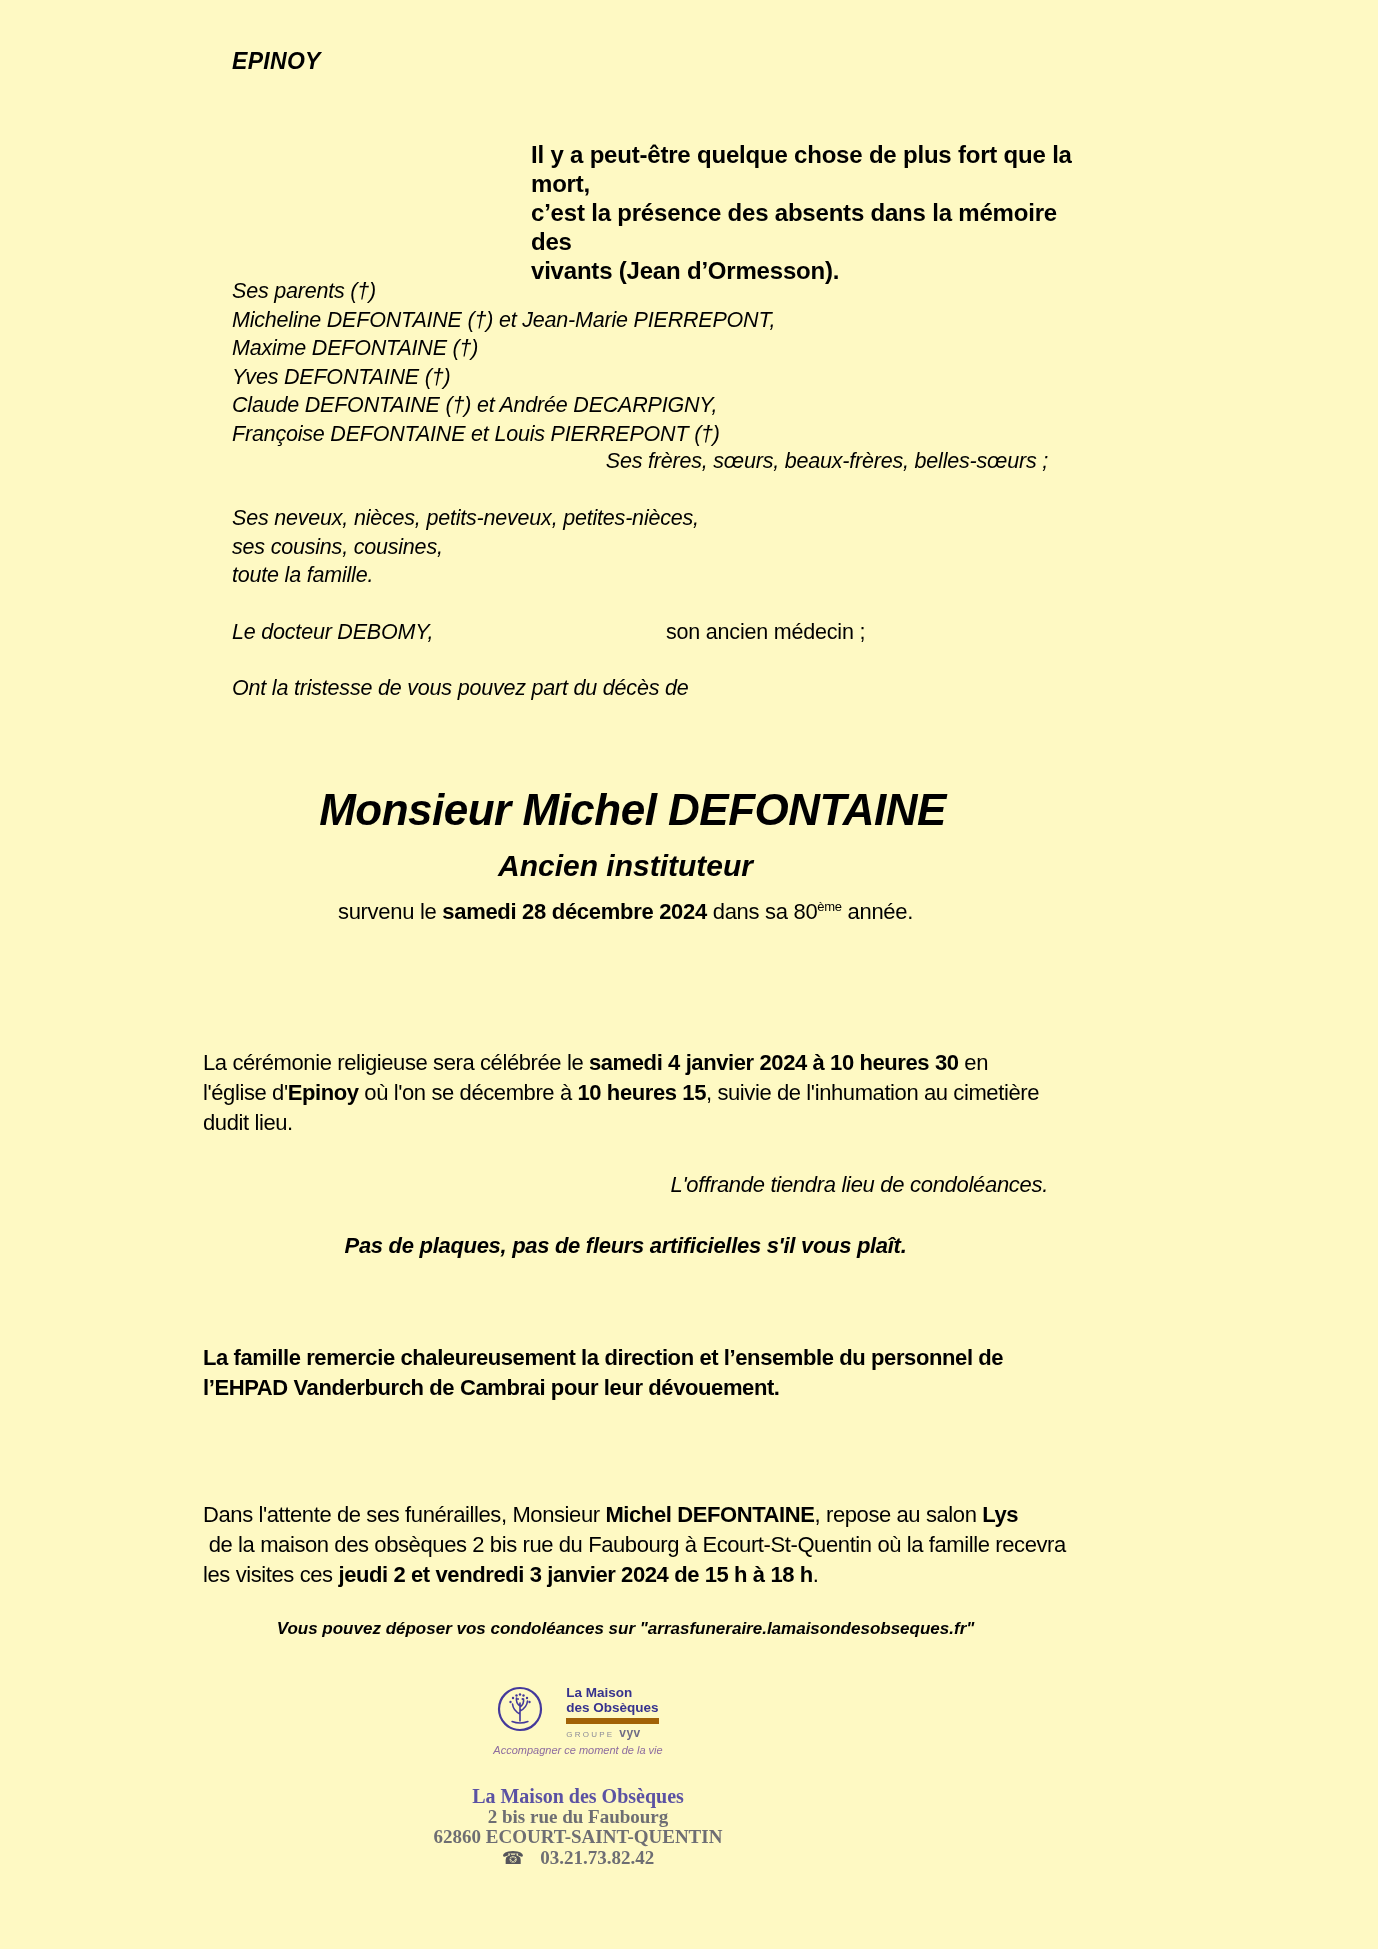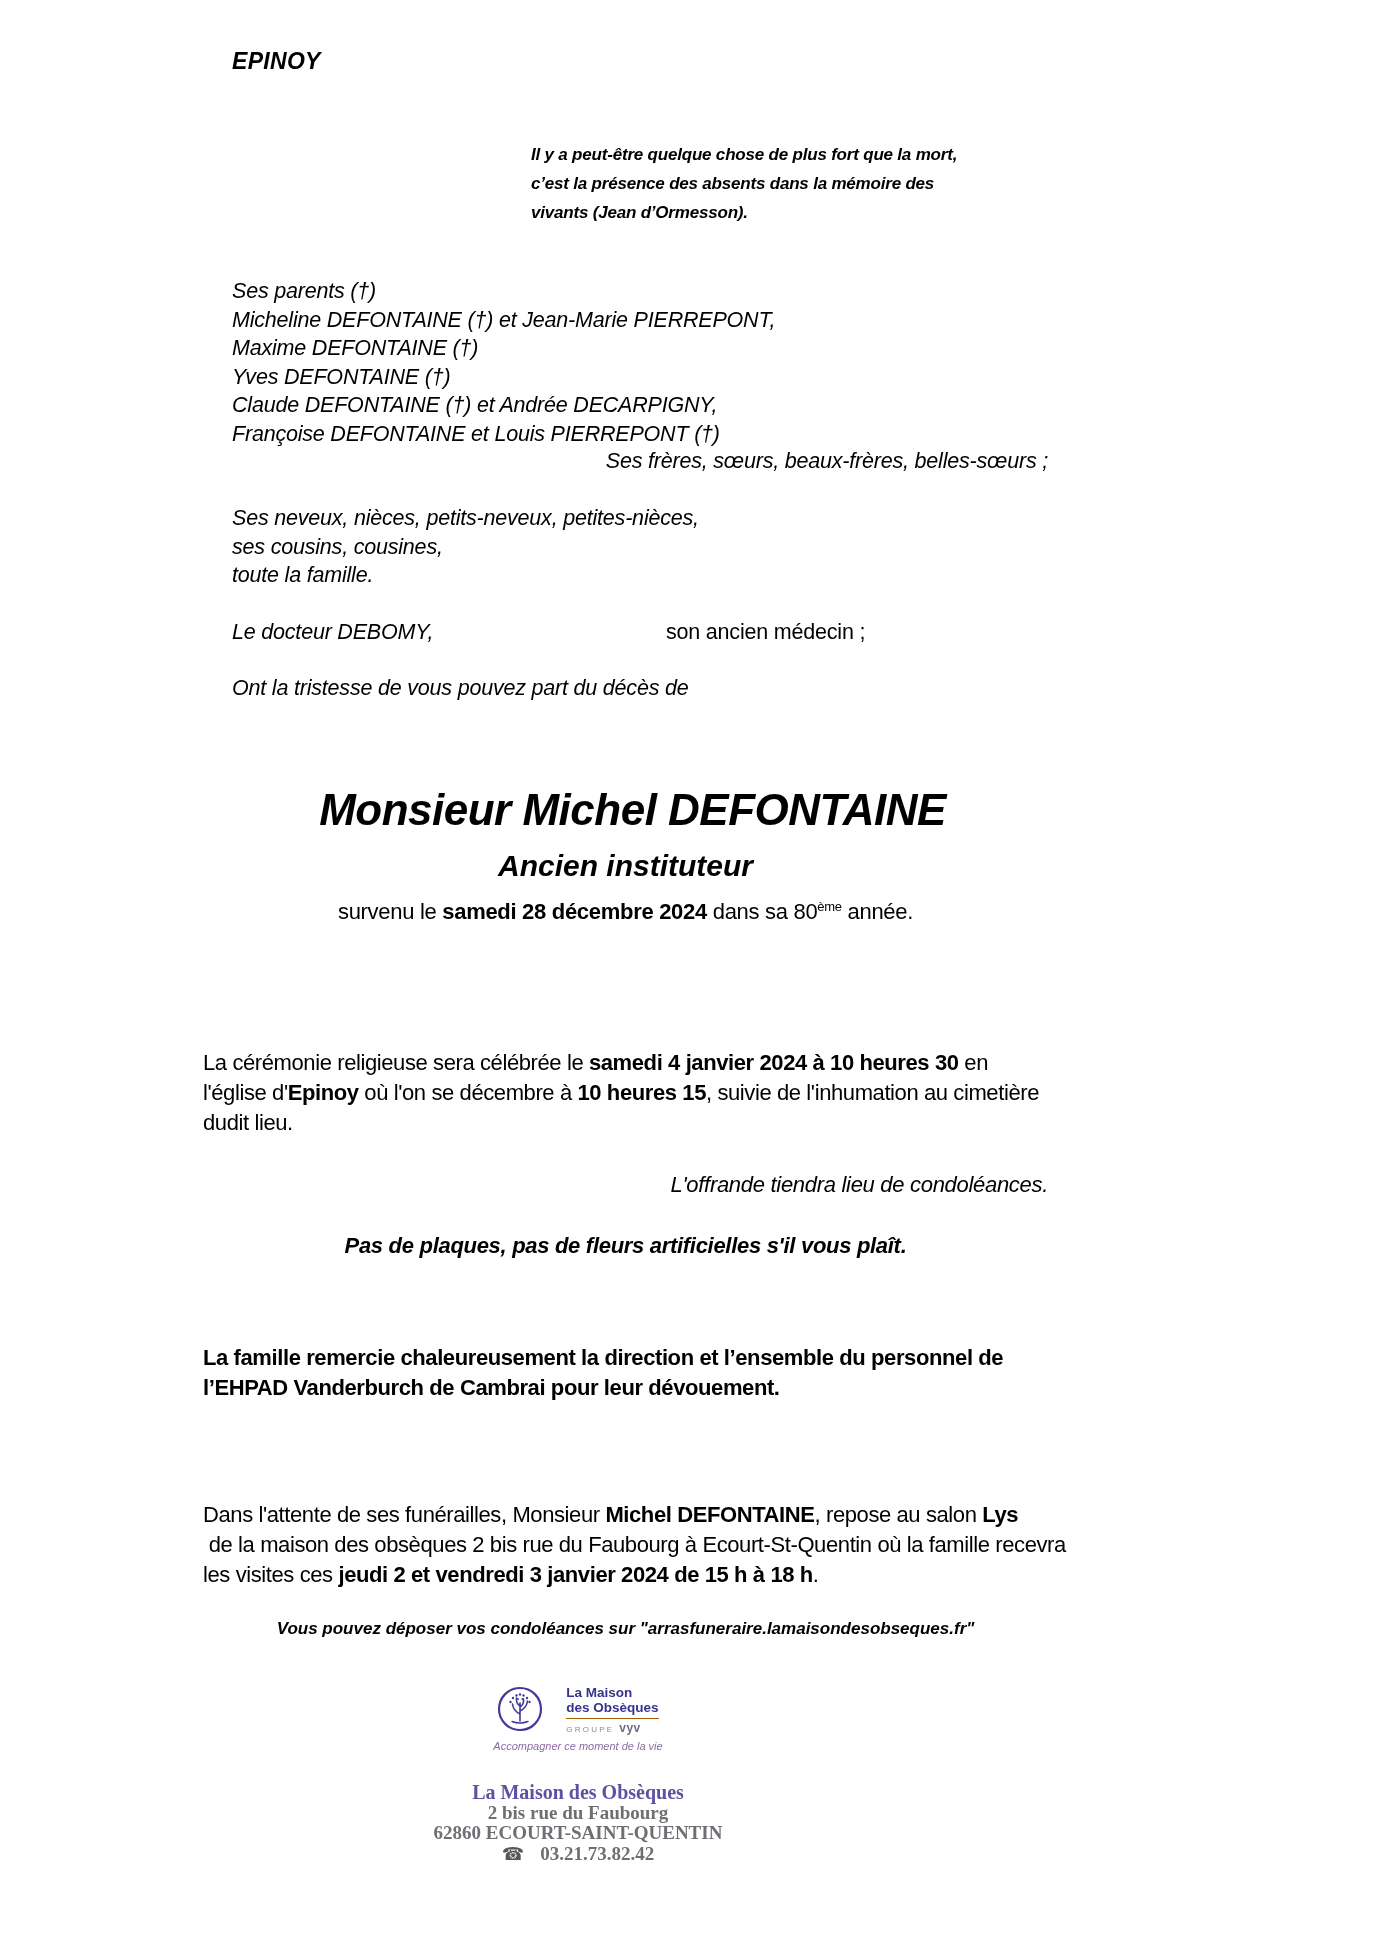--- a/index.html
+++ b/index.html
@@ -1,28 +1,28 @@
 <!DOCTYPE html>
 <html lang="fr"><head>
 <meta charset="utf-8">
 <style>
   html,body{margin:0;padding:0;background:#e9e9e9;}
   .page{
     position:relative;
     width:1378px;height:1949px;
     margin:0 auto;
-    background:#ffffff;
+    background:#fef9c3;
     font-family:"Liberation Sans", sans-serif;
     color:#000;
     overflow:hidden;
   }
   .abs{position:absolute;}
   
   .commune{left:232px;top:48px;font-size:23px;font-weight:bold;font-style:italic;letter-spacing:.3px;}
-  .quote{left:531px;top:140px;width:560px;font-size:17px;font-weight:bold;font-style:italic;line-height:29px;letter-spacing:-.2px;}
+  .quote{left:531px;top:140px;width:560px;font-size:24px;font-weight:bold;line-height:29px;letter-spacing:-.2px;}
   .family-names{left:232px;top:277px;font-size:21.5px;font-style:italic;line-height:28.6px;letter-spacing:-.2px;}
   .siblings{left:203px;top:449px;width:845px;text-align:right;font-size:21.5px;font-style:italic;letter-spacing:-.2px;}
   .relatives{left:232px;top:504px;font-size:21.5px;font-style:italic;line-height:28.6px;letter-spacing:-.2px;}
   .doctor-name{left:232px;top:620px;font-size:21.5px;font-style:italic;letter-spacing:-.2px;}
   .doctor-role{left:666px;top:620px;font-size:21.5px;letter-spacing:-.2px;}
   .announcement{left:232px;top:676px;font-size:21.5px;font-style:italic;letter-spacing:-.2px;}
   
   .deceased-name{left:210px;top:785px;width:845px;text-align:center;font-size:44px;font-weight:bold;font-style:italic;letter-spacing:-.5px;}
   .deceased-prof{left:203px;top:849px;width:845px;text-align:center;font-size:30px;font-weight:bold;font-style:italic;}
   .death-line{left:203px;top:899px;width:845px;text-align:center;font-size:22px;letter-spacing:-.3px;}
@@ -33,21 +33,21 @@
   .offrande{left:203px;top:1172px;width:845px;text-align:right;font-size:22px;font-style:italic;letter-spacing:-.3px;}
   .plaques{left:203px;top:1233px;width:845px;text-align:center;font-size:22px;font-weight:bold;font-style:italic;letter-spacing:-.3px;}
   .thanks{left:203px;top:1343px;width:900px;font-weight:bold;}
   .attente{left:203px;top:1500px;width:920px;white-space:pre-wrap;}
   .condoleances{left:203px;top:1619px;width:845px;text-align:center;font-size:17px;font-weight:bold;font-style:italic;}
   
   .brand{left:203px;top:1686px;width:750px;text-align:center;}
   .logo-row{display:inline-flex;align-items:flex-start;gap:23px;}
   .logo-text{text-align:left;}
   .logo-name{font-size:13.5px;line-height:14.5px;font-weight:bold;color:#37338e;}
-  .logo-groupe-row{border-top:1px solid #a16207;margin-top:3px;padding-top:2px;display:flex;align-items:baseline;gap:5px;}
+  .logo-groupe-row{border-top:6px solid #a16207;margin-top:3px;padding-top:2px;display:flex;align-items:baseline;gap:5px;}
   .logo-groupe{font-size:8px;letter-spacing:2.2px;color:#8b8b98;}
   .logo-vyv{font-size:12px;font-weight:bold;color:#6f6c86;letter-spacing:.5px;}
   .logo-tagline{margin-top:4px;font-size:11px;font-style:italic;color:#8d6c9f;}
   .footer{margin-top:30px;font-family:"Liberation Serif", serif;font-weight:bold;color:#6e6e73;}
   .footer-name{font-size:20px;line-height:21px;color:#5b52a3;}
   .footer-line{font-size:19px;line-height:20px;}
   .footer-phone{font-size:19px;line-height:21px;display:flex;justify-content:center;align-items:center;gap:16px;}
   .phone-glyph{font-size:18px;color:#55555a;font-family:"DejaVu Sans", sans-serif;}
 </style>
 </head>

